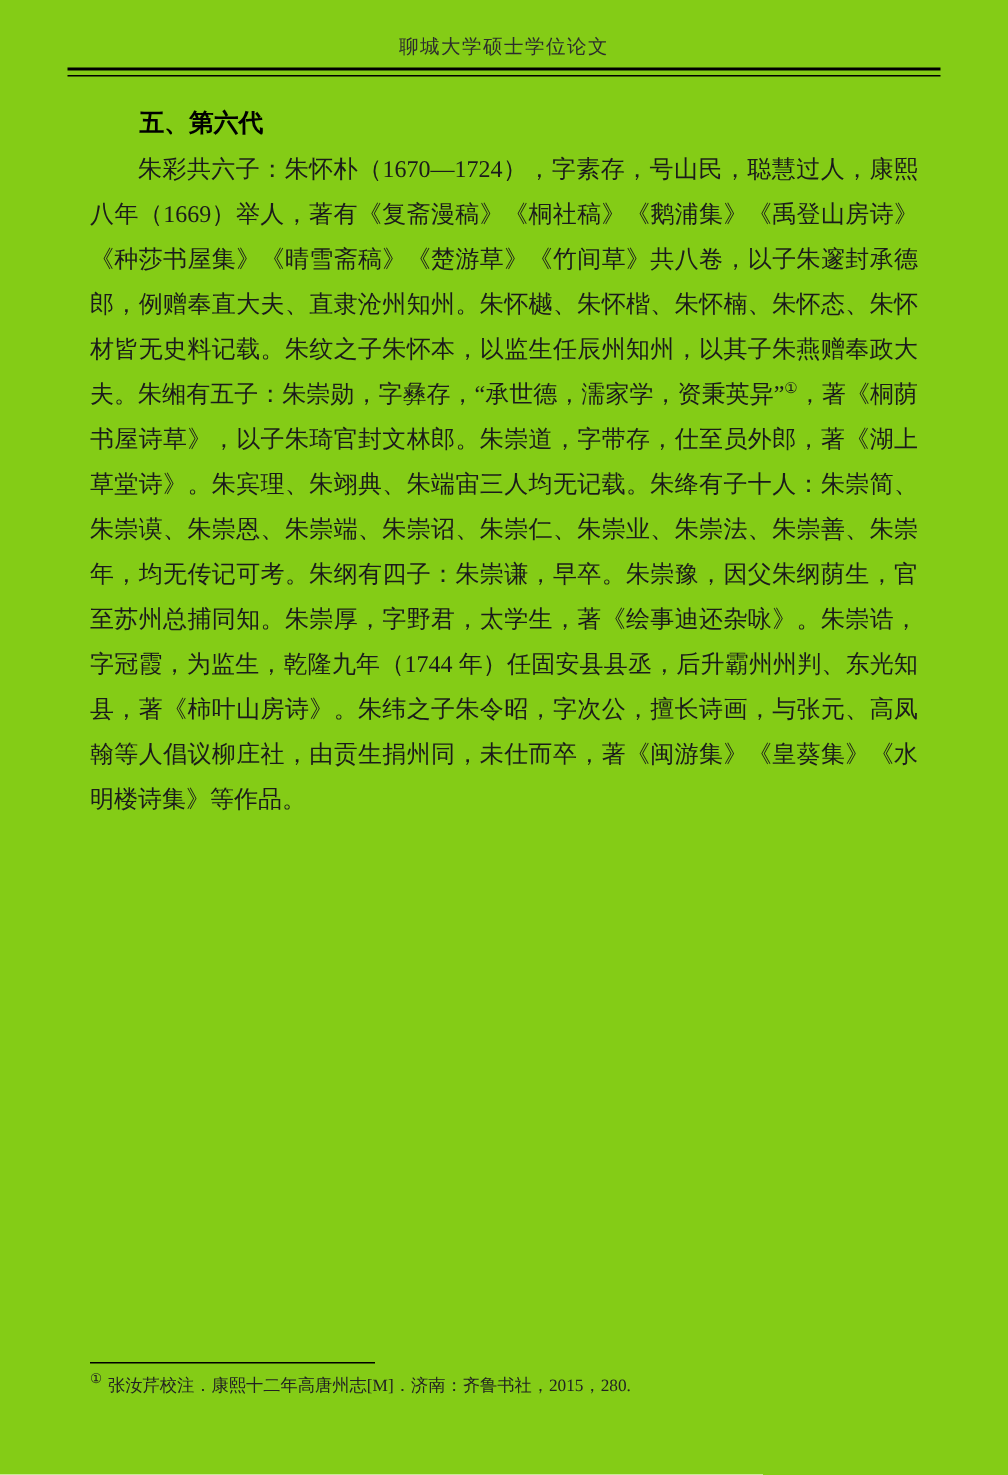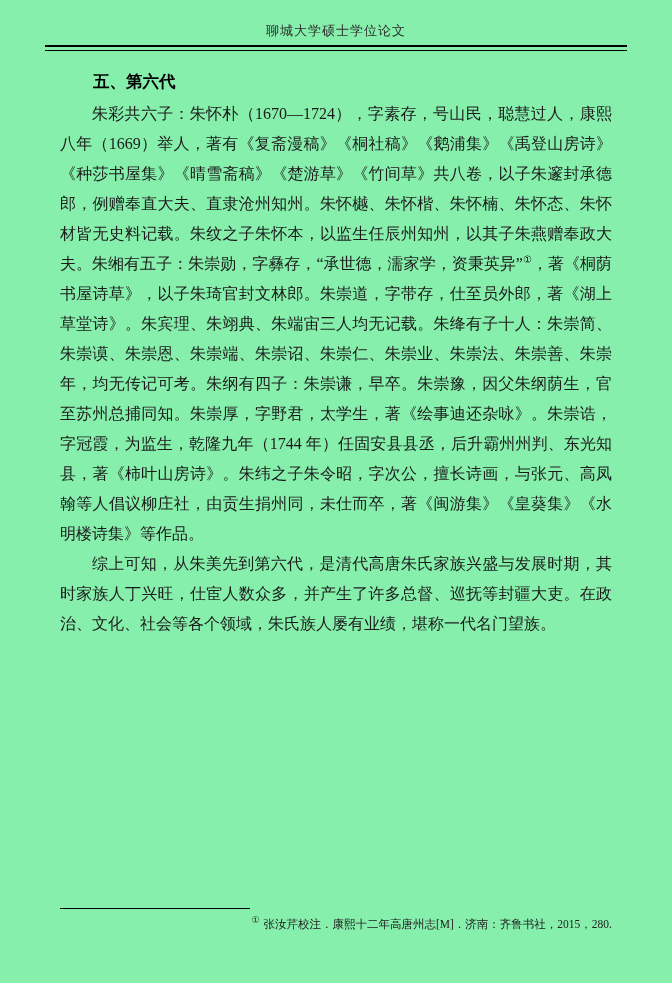--- a/index.html
+++ b/index.html
@@ -4,21 +4,21 @@
 <style>
   html, body {
     margin: 0;
     padding: 0;
     background: #ffffff;
   }
   .page {
     position: relative;
     width: 672px;
     height: 983px;
-    background: #86efac;
+    background: #84cc16;
     font-family: "Liberation Serif", "DejaVu Serif", serif;
     color: #1b1b1b;
     overflow: hidden;
   }
   .page-header {
     padding-top: 22px;
     text-align: center;
     font-size: 13px;
     color: #2d2d2d;
     letter-spacing: 1px;
@@ -52,21 +52,20 @@
   sup.fnref {
     font-size: 10px;
     line-height: 0;
     vertical-align: super;
   }
   .footnote-area {
     position: absolute;
     left: 60px;
     top: 908px;
     width: 552px;
-    text-align: right;
   }
   .footnote-rule {
     width: 190px;
     border-top: 1.5px solid #000000;
     margin: 0 0 6px 0;
   }
   .footnote-text {
     font-size: 11.5px;
     line-height: 18px;
     color: #222222;
@@ -96,21 +95,20 @@
 
   <div class="header-rule"></div>
 
   <div class="content">
     <h2 class="section-title">五、第六代</h2>
 
 
     <p class="body-para">朱彩共六子：朱怀朴（1670—1724），字素存，号山民，聪慧过人，康熙八年（1669）举人，著有《复斋漫稿》《桐社稿》《鹅浦集》《禹登山房诗》《种莎书屋集》《晴雪斋稿》《楚游草》《竹间草》共八卷，以子朱邃封承德郎，例赠奉直大夫、直隶沧州知州。朱怀樾、朱怀楷、朱怀楠、朱怀态、朱怀材皆无史料记载。朱纹之子朱怀本，以监生任辰州知州，以其子朱燕赠奉政大夫。朱缃有五子：朱崇勋，字彝存，“承世德，濡家学，资秉英异”<sup class="fnref">①</sup>，著《桐荫书屋诗草》，以子朱琦官封文林郎。朱崇道，字带存，仕至员外郎，著《湖上草堂诗》。朱宾理、朱翊典、朱端宙三人均无记载。朱绛有子十人：朱崇简、朱崇谟、朱崇恩、朱崇端、朱崇诏、朱崇仁、朱崇业、朱崇法、朱崇善、朱崇年，均无传记可考。朱纲有四子：朱崇谦，早卒。朱崇豫，因父朱纲荫生，官至苏州总捕同知。朱崇厚，字野君，太学生，著《绘事迪还杂咏》。朱崇诰，字冠霞，为监生，乾隆九年（1744 年）任固安县县丞，后升霸州州判、东光知县，著《柿叶山房诗》。朱纬之子朱令昭，字次公，擅长诗画，与张元、高凤翰等人倡议柳庄社，由贡生捐州同，未仕而卒，著《闽游集》《皇葵集》《水明楼诗集》等作品。</p>
 
 
-    <p class="body-para">综上可知，从朱美先到第六代，是清代高唐朱氏家族兴盛与发展时期，其时家族人丁兴旺，仕宦人数众多，并产生了许多总督、巡抚等封疆大吏。在政治、文化、社会等各个领域，朱氏族人屡有业绩，堪称一代名门望族。</p>
   </div>
 
   <div class="footnote-area">
     <div class="footnote-rule"></div>
     <div class="footnote-text">
       <sup>①</sup><span>张汝芹校注．康熙十二年高唐州志[M]．济南：齐鲁书社，2015，280.</span>
     </div>
   </div>
 
   <div class="page-number">16</div>

